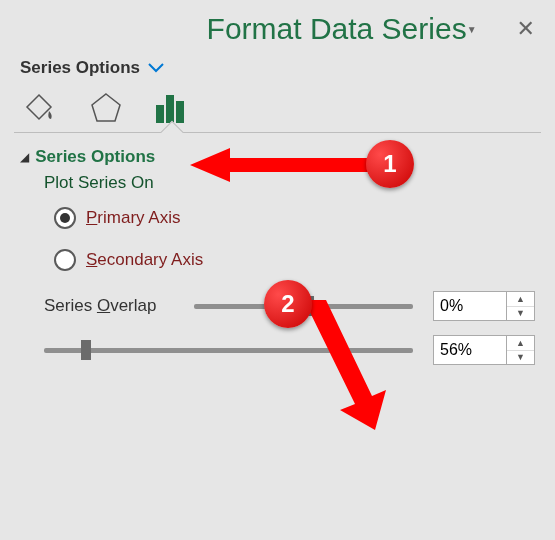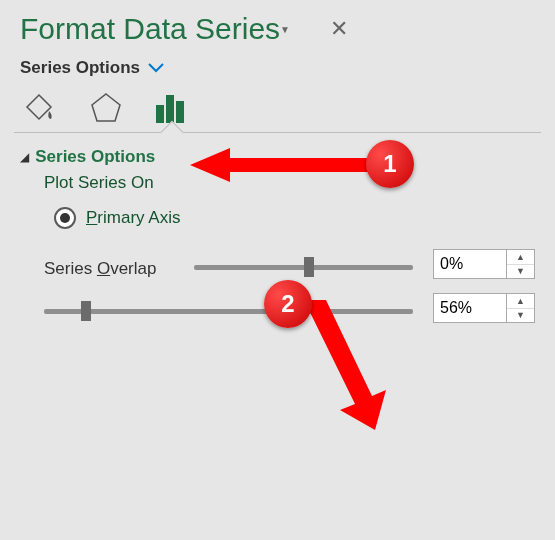--- a/index.html
+++ b/index.html
@@ -8,21 +8,21 @@
       height: 540px;
       background: #e6e6e6;
       font-family: "Segoe UI", Arial, sans-serif;
       color: #333;
       position: relative;
       overflow: hidden;
     }
     .panel-header {
       display: flex;
       align-items: center;
-      justify-content: flex-start;
+      justify-content: flex-end;
       padding: 12px 20px 8px 20px;
     }
     .title {
       font-size: 30px;
       font-weight: 400;
       color: #217346;
     }
     .header-right {
       display: flex;
       align-items: center;
@@ -131,26 +131,26 @@
       background: #fff;
     }
     .radio-dot {
       width: 10px;
       height: 10px;
       border-radius: 50%;
       background: #333;
     }
     .radio-label {
       font-size: 17px;
-      color: #14532d;
+      color: #7f1d1d;
     }
     .underline-letter { text-decoration: underline; }
     .control-row {
       display: flex;
-      align-items: flex-end;
+      align-items: center;
       gap: 20px;
       margin: 14px 0;
     }
     .ctrl-label {
       font-size: 17px;
       color: #333;
       width: 130px;
       flex-shrink: 0;
     }
     .slider {
@@ -272,20 +272,24 @@
   <div class="sub">
     <div class="plot-label">Plot Series On</div>
 
     <div class="radio-row">
       <div class="radio">
           <div class="radio-dot"></div>
         </div>
       <div class="radio-label"><span class="underline-letter">P</span><span>rimary Axis</span></div>
     </div>
 
+    <div class="radio-row">
+      <div class="radio"></div>
+      <div class="radio-label"><span class="underline-letter">S</span><span>econdary Axis</span></div>
+    </div>
 
     <div class="control-row">
       <div class="ctrl-label"><span>Series </span><span class="underline-letter">O</span><span>verlap</span></div>
       <div class="slider">
         <div class="track"></div>
         <div class="thumb" style="left:50%"></div>
       </div>
       <div class="numbox">
         <input value="0%" style="">
         <div class="spin">

